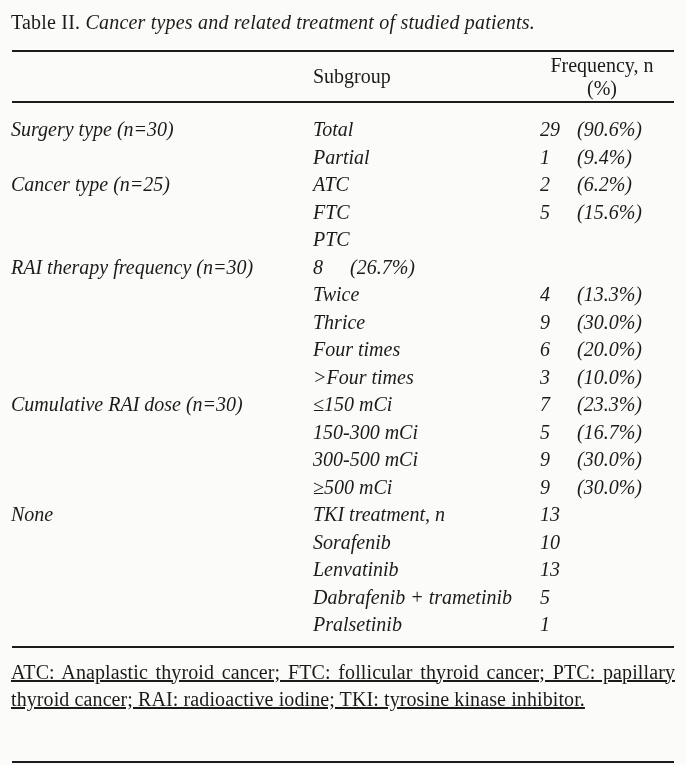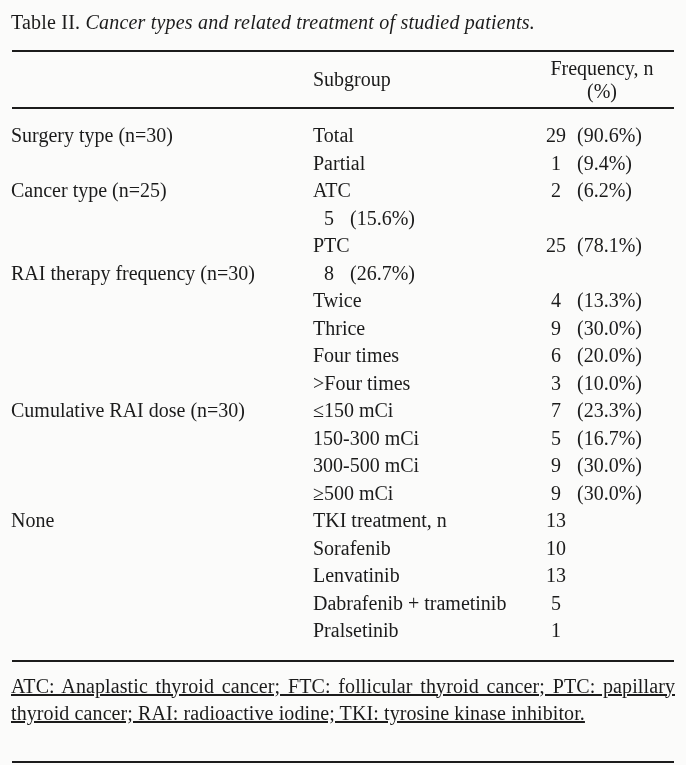--- a/index.html
+++ b/index.html
@@ -18,37 +18,38 @@
     line-height: 26px;
     letter-spacing: 0.2px;
   }
   .title-caption { font-style: italic; }
   .rule { height: 2px; background: #1c1c1c; margin: 0 12px; }
   .rule-top { margin-top: 15px; }
   .header-row {
     display: grid;
     grid-template-columns: 302px 227px 1fr;
     padding: 0 11px;
-    height: 55px;
+    height: 49px;
     align-items: center;
     font-size: 20px;
   }
   .freq-header { text-align: center; padding-right: 11px; }
   .tbody {
-    padding: 13px 11px 15px 11px;
-    font-size: 20px;
+    padding: 13px 11px 7px 11px;
+    font-size: 20px;
+    font-style: italic;
   }
   .row {
     display: grid;
     grid-template-columns: 302px 227px 1fr;
     line-height: 27.5px;
     white-space: nowrap;
   }
   .freq-cell { display: flex; align-items: baseline; }
-  .count { display: inline-block; width: 32px; text-align: center; }
+  .count { display: inline-block; width: 32px; text-align: left; }
   .pct { margin-left: 5px; }
   .footnote {
     margin: 11px 11px 0 11px;
     font-size: 20px;
     line-height: 27.5px;
     text-align: justify;
     letter-spacing: 0.1px;
     text-decoration: underline;
   }
   .rule-end { position: absolute; left: 12px; right: 12px; bottom: 2px; height: 2px; background: #1c1c1c; }
@@ -97,33 +98,30 @@
       <div>Cancer type (n=25)</div>
       <div>ATC</div>
       <div class="freq-cell">
           <span class="count">2</span>
           <span class="pct">(6.2%)</span>
         </div>
     </div>
 
     <div class="row">
       <div></div>
+      <div>FTC</div>
       <div class="freq-cell">
           <span class="count">5</span>
           <span class="pct">(15.6%)</span>
         </div>
     </div>
 
     <div class="row">
       <div></div>
       <div>PTC</div>
-      <div class="freq-cell">
-          <span class="count">25</span>
-          <span class="pct">(78.1%)</span>
-        </div>
     </div>
 
     <div class="row">
       <div>RAI therapy frequency (n=30)</div>
       <div class="freq-cell">
           <span class="count">8</span>
           <span class="pct">(26.7%)</span>
         </div>
     </div>
 

